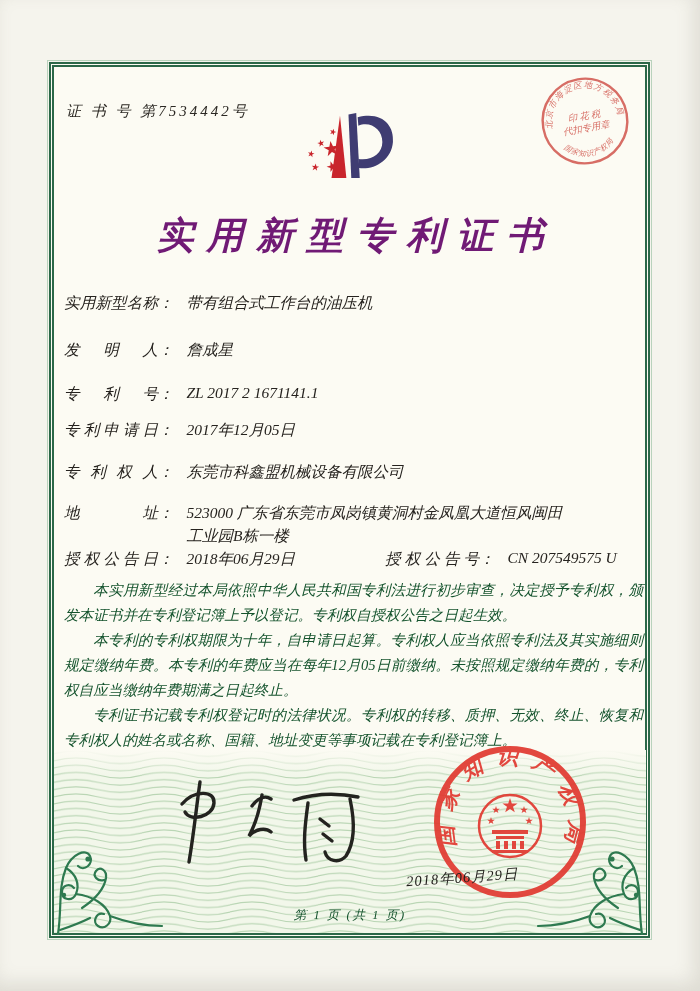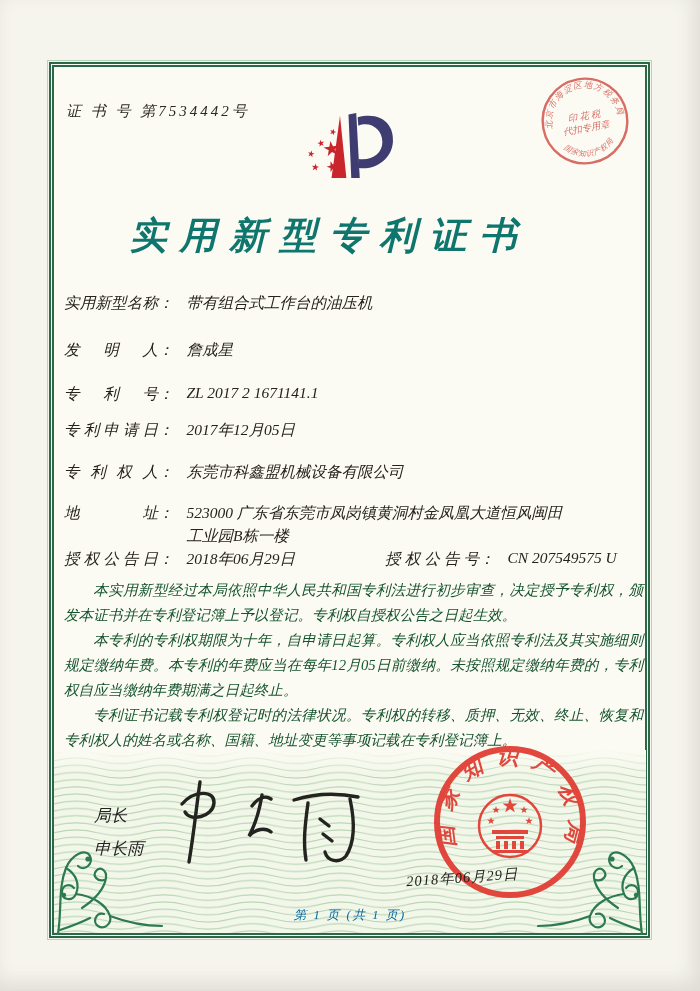--- a/index.html
+++ b/index.html
@@ -5,37 +5,37 @@
   html,body{margin:0;padding:0;}
   body{width:700px;height:991px;background:#eceae3;font-family:"Liberation Serif",serif;}
   .page{position:relative;width:700px;height:991px;background:#f5f4ed;overflow:hidden;
         box-shadow:inset -6px -8px 18px rgba(120,115,100,.18);font-style:italic;}
   .frame{position:absolute;left:49px;top:62px;width:601px;height:876px;box-sizing:border-box;
          border:5px double #2b6848;outline:1px solid #b9d2bc;outline-offset:1px;background:#fcfbf3;}
   .abs{position:absolute;}
   .cert-no{left:66px;top:102px;font-size:15px;letter-spacing:3px;color:#2b2823;}
   .logo{left:292px;top:100px;width:120px;height:98px;}
   .tax-stamp{left:538px;top:74px;width:94px;height:94px;transform:rotate(-10deg);opacity:.82;}
-  .title{left:0;top:211px;width:646px;text-align:center;font-size:37px;font-weight:bold;
-         letter-spacing:13px;padding-left:13px;box-sizing:border-box;color:#0f766e;}
+  .title{left:0;top:211px;width:700px;text-align:center;font-size:37px;font-weight:bold;
+         letter-spacing:13px;padding-left:13px;box-sizing:border-box;color:#701a75;}
   .frow{left:64px;font-size:15.5px;color:#26231f;white-space:nowrap;}
   .frow .lab{display:inline-block;width:94px;text-align:justify;text-align-last:justify;vertical-align:top;}
   .frow .colon{display:inline-block;vertical-align:top;}
   .frow .val{display:inline-block;margin-left:9px;vertical-align:top;}
   .val2{display:block;margin-top:2px;}
   .grant2{position:absolute;left:321px;top:0;}
   .paras{left:64px;top:578px;width:579px;font-size:14.6px;line-height:25px;color:#14532d;
          text-align:justify;}
   .paras p{margin:0;text-indent:2em;}
   .director{left:94px;top:799px;font-family:"Liberation Sans",sans-serif;font-size:16.5px;color:#222;line-height:33px;}
   .signature{left:166px;top:770px;width:215px;height:102px;}
   .seal{left:430px;top:742px;width:160px;height:160px;opacity:.93;}
   .seal-date{left:406px;top:866px;width:180px;font-size:14.5px;letter-spacing:1px;color:#1f1d1a;
              transform:rotate(-4deg);white-space:nowrap;}
-  .footer{left:0;top:907px;width:700px;text-align:center;font-size:12.5px;letter-spacing:2px;color:#0369a1;}
+  .footer{left:0;top:907px;width:700px;text-align:center;font-size:12.5px;letter-spacing:2px;color:#14532d;}
   .wave-band{left:54px;top:750px;width:592px;height:183px;}
   .wave-fade{left:54px;top:750px;width:592px;height:26px;background:linear-gradient(#fcfbf3,rgba(252,251,243,0));}
   .flourish{width:115px;height:100px;}
   .fl-left{left:52px;top:838px;}
   .fl-right{right:52px;top:838px;transform:scaleX(-1);}
   svg text{font-family:"Liberation Serif",serif;}
 </style>
 </head>
 <body>
 
@@ -152,24 +152,20 @@
       <span class="val">CN 207549575 U</span>
     </span>
   </div>
 
   <div class="abs paras">
     <p>本实用新型经过本局依照中华人民共和国专利法进行初步审查，决定授予专利权，颁发本证书并在专利登记簿上予以登记。专利权自授权公告之日起生效。</p>
     <p>本专利的专利权期限为十年，自申请日起算。专利权人应当依照专利法及其实施细则规定缴纳年费。本专利的年费应当在每年12月05日前缴纳。未按照规定缴纳年费的，专利权自应当缴纳年费期满之日起终止。</p>
     <p>专利证书记载专利权登记时的法律状况。专利权的转移、质押、无效、终止、恢复和专利权人的姓名或名称、国籍、地址变更等事项记载在专利登记簿上。</p>
   </div>
 
-  <div class="abs director">
-    <div>局长</div>
-    <div>申长雨</div>
-  </div>
 
   <svg class="abs signature" viewBox="0 0 215 102">
     <g stroke="#23231f" stroke-width="3.4" fill="none" stroke-linecap="round">
       <path d="M34,12 C30,40 28,62 23,92"></path>
       <path d="M16,34 C28,20 49,20 48,33 C47,47 24,52 19,42"></path>
       <path d="M86,36 C92,28 99,25 105,29"></path>
       <path d="M96,25 C93,43 88,57 83,66 C90,59 99,57 105,62"></path>
       <path d="M128,30 C150,23 172,23 192,27"></path>
       <path d="M142,33 C139,55 137,72 140,90"></path>
       <path d="M184,29 C189,52 189,72 180,86 C173,94 161,91 159,82"></path>

